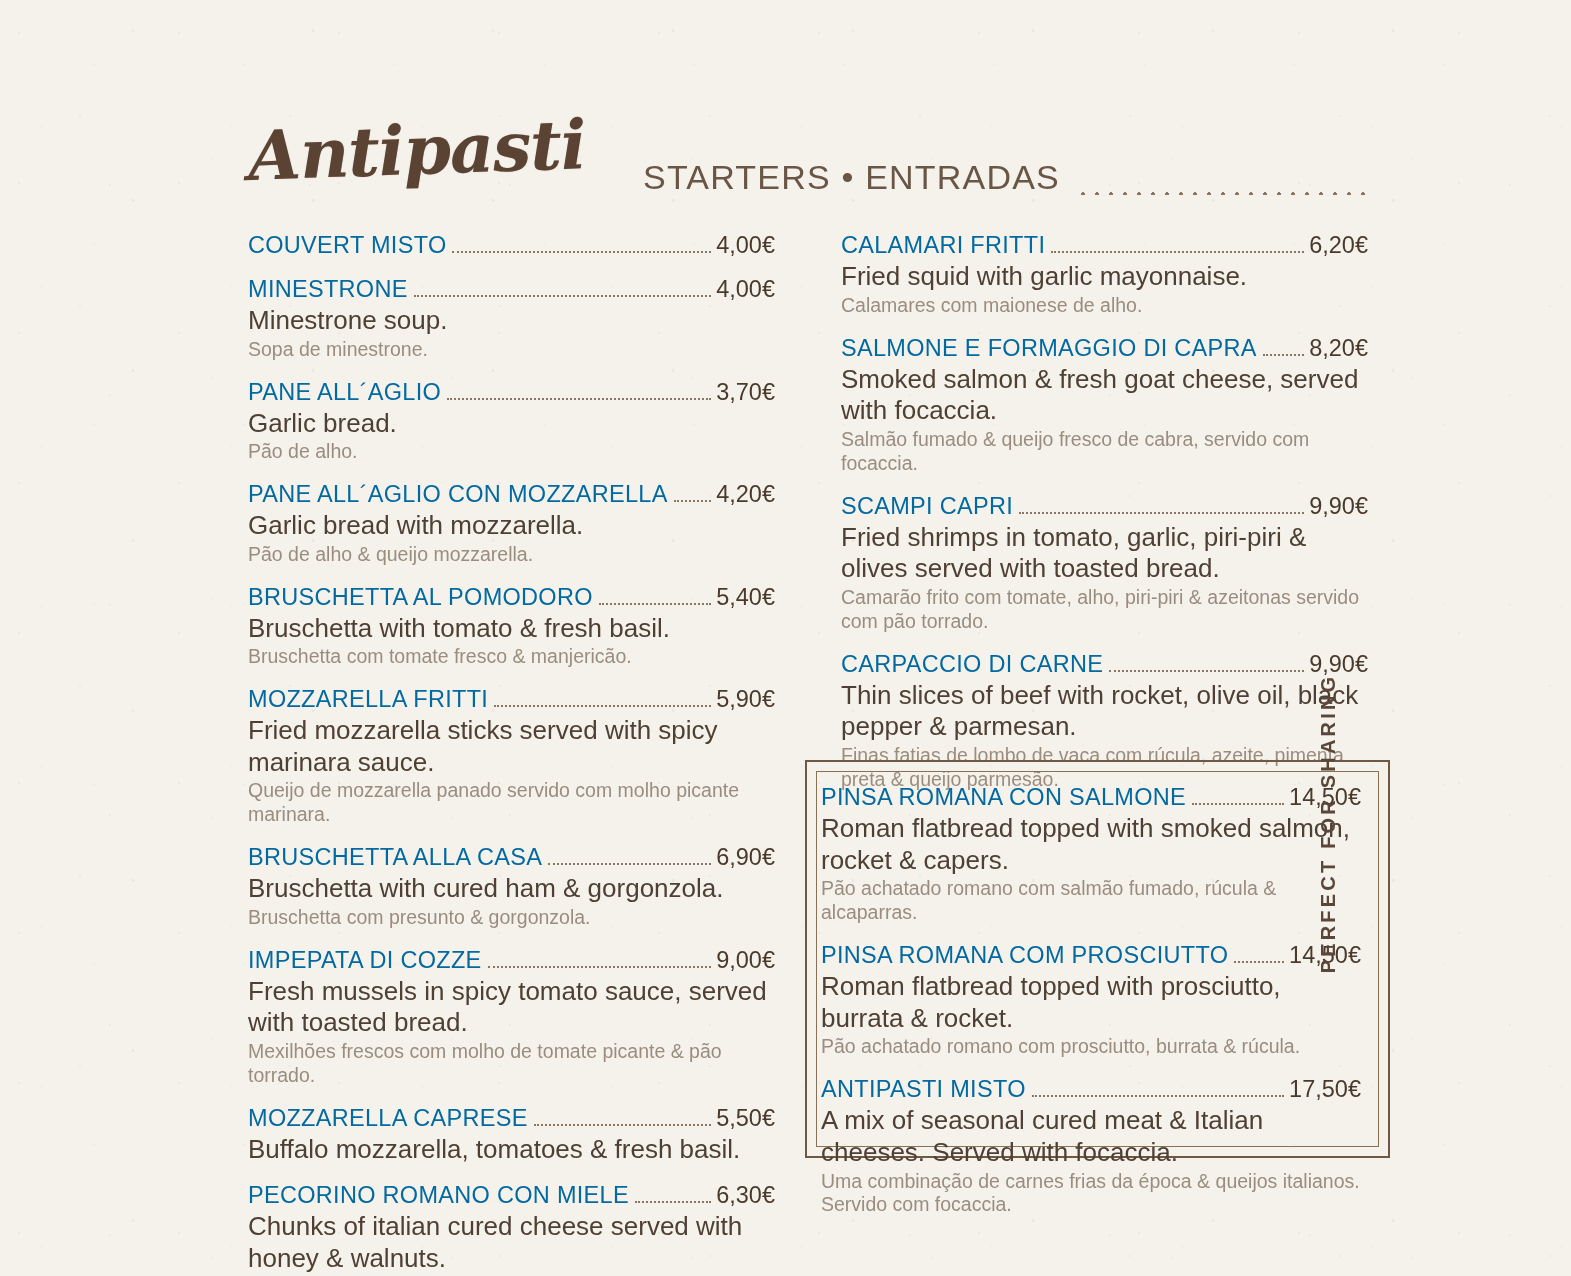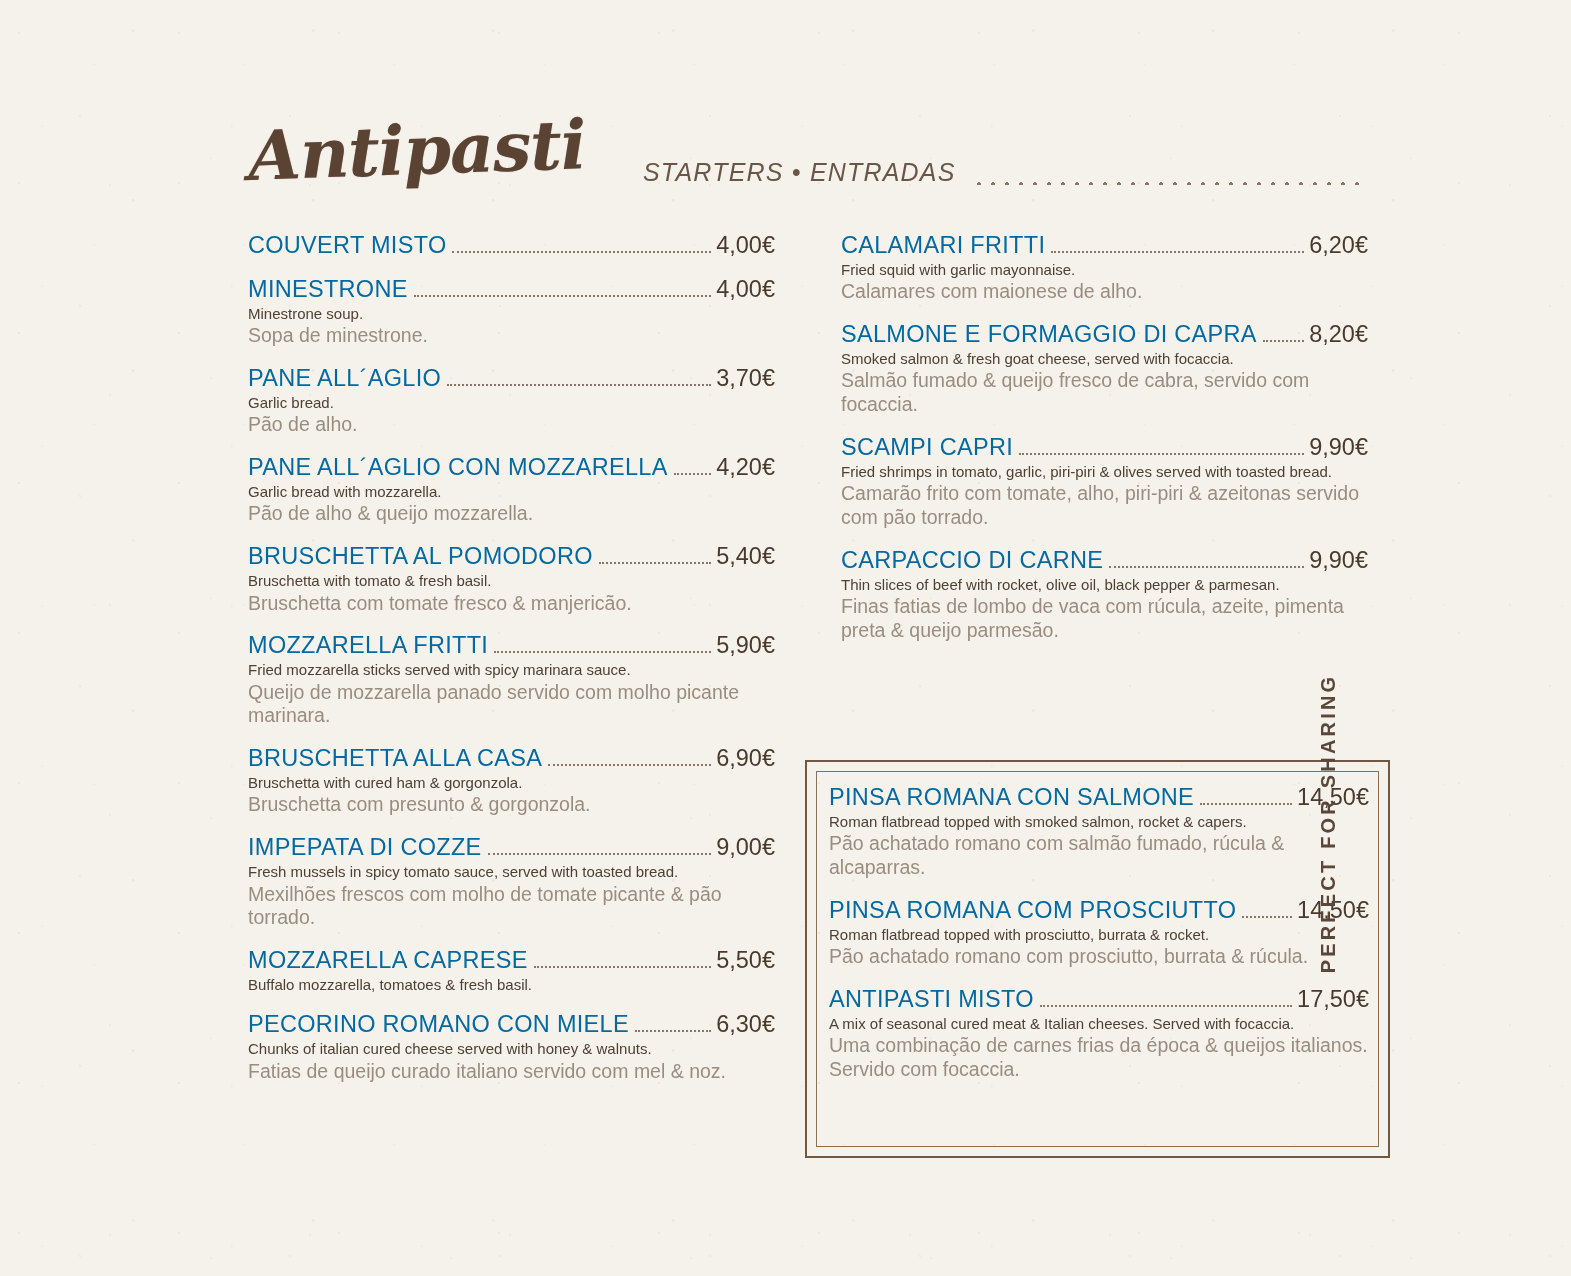--- a/index.html
+++ b/index.html
@@ -63,25 +63,24 @@
   .subtitle-row {
     position: absolute;
     left: 395px;
     top: 36px;
     right: 0;
     display: flex;
     align-items: baseline;
     gap: 12px;
   }
   .subtitle {
-    font-size: 25px;
+    font-size: 34px;
     letter-spacing: 1.2px;
     color: #6a5647;
     white-space: nowrap;
-    font-style: italic;
   }
   .dot-rule {
     flex: 1;
     height: 14px;
     margin-left: 4px;
     background-image: radial-gradient(circle, #8d7763 1.6px, transparent 1.8px);
     background-size: 14px 14px;
     background-position: 0 6px;
     background-repeat: repeat-x;
     align-self: flex-end;
@@ -124,21 +123,21 @@
     margin: 0 5px 6px 6px;
     height: 1px;
     min-width: 10px;
   }
   .item-price {
     font-size: 23.5px;
     color: #4a3a2d;
     white-space: nowrap;
   }
   .desc-en {
-    font-size: 15px;
+    font-size: 26px;
     color: #4f4035;
     line-height: 1.22;
     margin-top: 2px;
   }
   .desc-pt {
     font-size: 19.5px;
     color: #9a8d80;
     line-height: 1.22;
     margin-top: 1px;
   }
@@ -154,21 +153,21 @@
     box-sizing: border-box;
   }
   .share-box-inner {
     position: absolute;
     inset: 9px;
     border: 1px solid #8a7055;
     box-sizing: border-box;
   }
   .share-content {
     position: absolute;
-    left: 22px;
+    left: 14px;
     top: 22px;
     width: 540px;
   }
   .share-content .item-name,
   .share-content .item-price { font-size: 23.5px; }
   .vertical-label {
     position: absolute;
     right: -88px;
     top: 52px;
     width: 300px;

